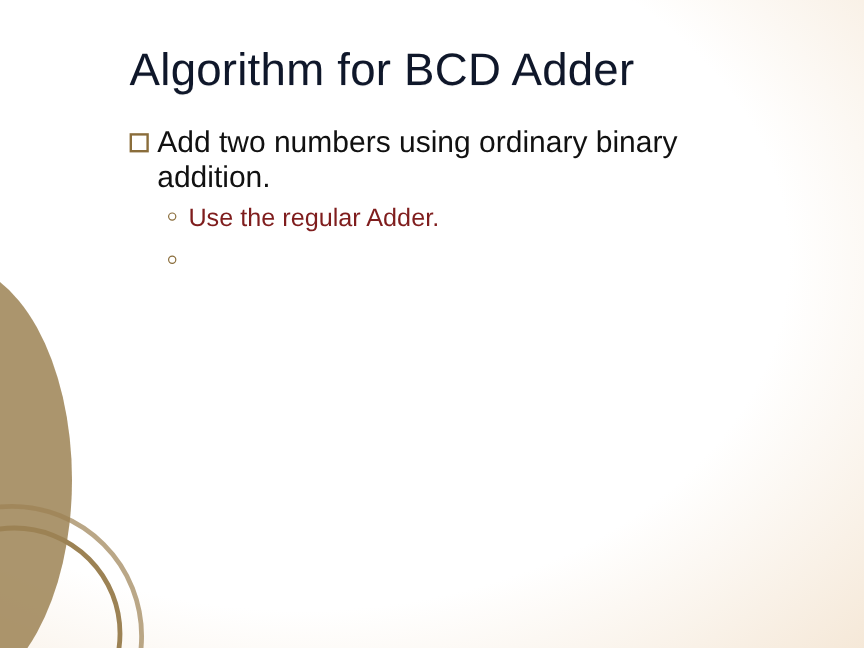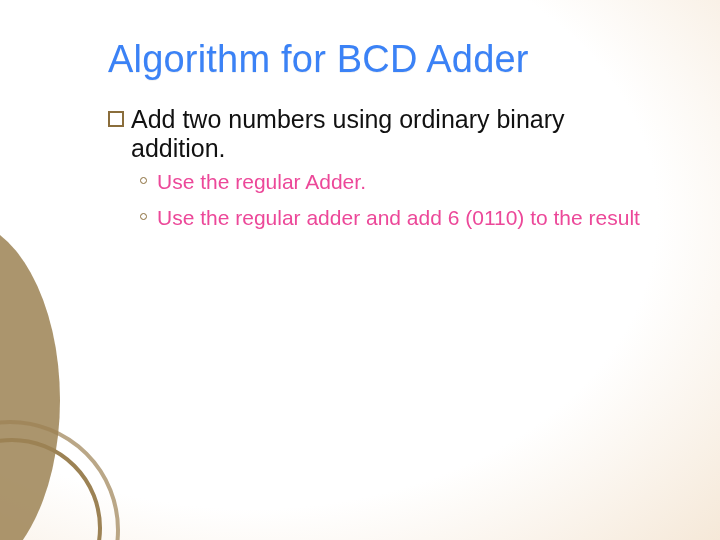--- a/index.html
+++ b/index.html
@@ -38,21 +38,21 @@
   .corner-ring.r2 { width: 220px; height: 220px; left: -100px; bottom: -100px; opacity: 0.7; }
 
   .content {
     position: relative;
     padding: 38px 58px 0 108px;
   }
 
   .title {
     font-size: 38px;
     font-weight: 400;
-    color: #3b82f6;
+    color: #0f172a;
     letter-spacing: 0.2px;
     text-shadow: 0 1px 0 rgba(0,0,0,0.06);
     margin-bottom: 24px;
   }
 
   .bullet {
     display: flex;
     align-items: flex-start;
     margin-top: 24px;
   }
@@ -83,21 +83,21 @@
     border: 1.6px solid #8a6d3b;
     border-radius: 50%;
     margin-top: 8px;
     margin-right: 10px;
     flex: 0 0 auto;
     background: #fff;
   }
   .subbullet .text {
     font-size: 21px;
     line-height: 1.22;
-    color: #ec4899;
+    color: #7f1d1d;
     max-width: 490px;
   }
 
   .gap { height: 4px; }
 </style>
 </head>
 <body>
 
 <div class="slide-bg"></div>
 <div class="corner-ring"></div>
@@ -114,16 +114,15 @@
 
   <div class="subbullet">
     <span class="ring"></span>
     <span class="text">Use the regular Adder.</span>
   </div>
 
   <div class="gap"></div>
 
   <div class="subbullet">
     <span class="ring"></span>
-    <span class="text">Use the regular adder and add 6 (0110) to the result</span>
   </div>
 
 </div>
 
 </body></html>

